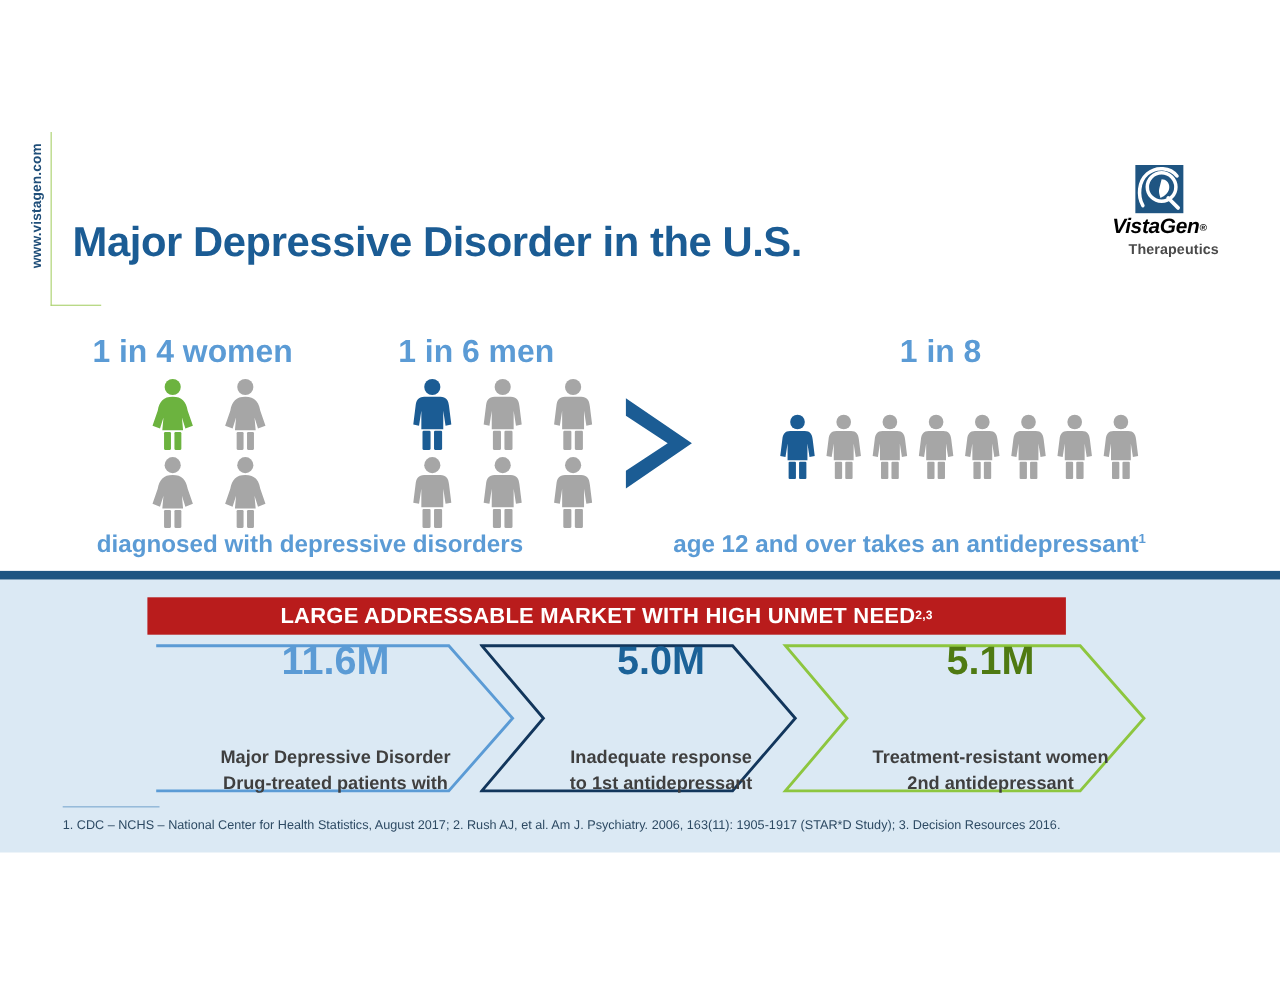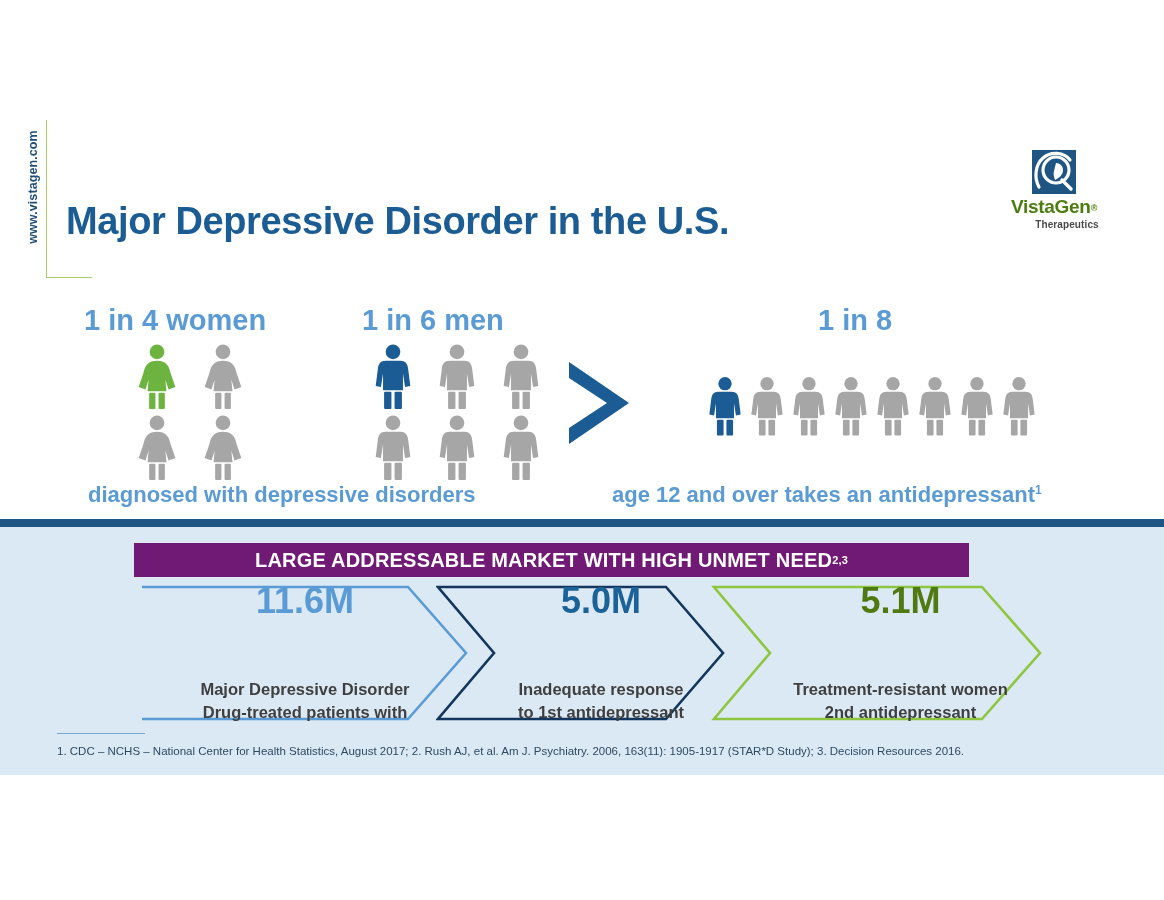--- a/index.html
+++ b/index.html
@@ -68,30 +68,31 @@
   }
   .logo-mark {
     width: 44px;
     height: 44px;
     margin: 0 auto 3px auto;
     display: block;
   }
   .logo-word {
     font-size: 19px;
     font-weight: bold;
-    color: #4d7c0f;
+    color: #000000;
     letter-spacing: -0.3px;
     line-height: 1;
+    font-style: italic;
   }
   .logo-word .reg {
     font-size: 9px;
     vertical-align: 2px;
   }
   .logo-sub {
-    font-size: 10px;
+    font-size: 13px;
     font-weight: bold;
     color: #4a4a4a;
     letter-spacing: 0.1px;
     margin-top: 3px;
     padding-left: 26px;
   }
 
   
   .slide-title {
     position: absolute;
@@ -162,21 +163,21 @@
     width: 1164px;
     height: 248px;
     background: #dbe9f4;
   }
   .green-banner {
     position: absolute;
     left: 134px;
     top: 16px;
     width: 835px;
     height: 34px;
-    background: #701a75;
+    background: #b91c1c;
     color: #ffffff;
     font-size: 20px;
     font-weight: bold;
     letter-spacing: 0.2px;
     display: flex;
     align-items: center;
     justify-content: center;
   }
   .green-banner .sup {
     font-size: 11px;

